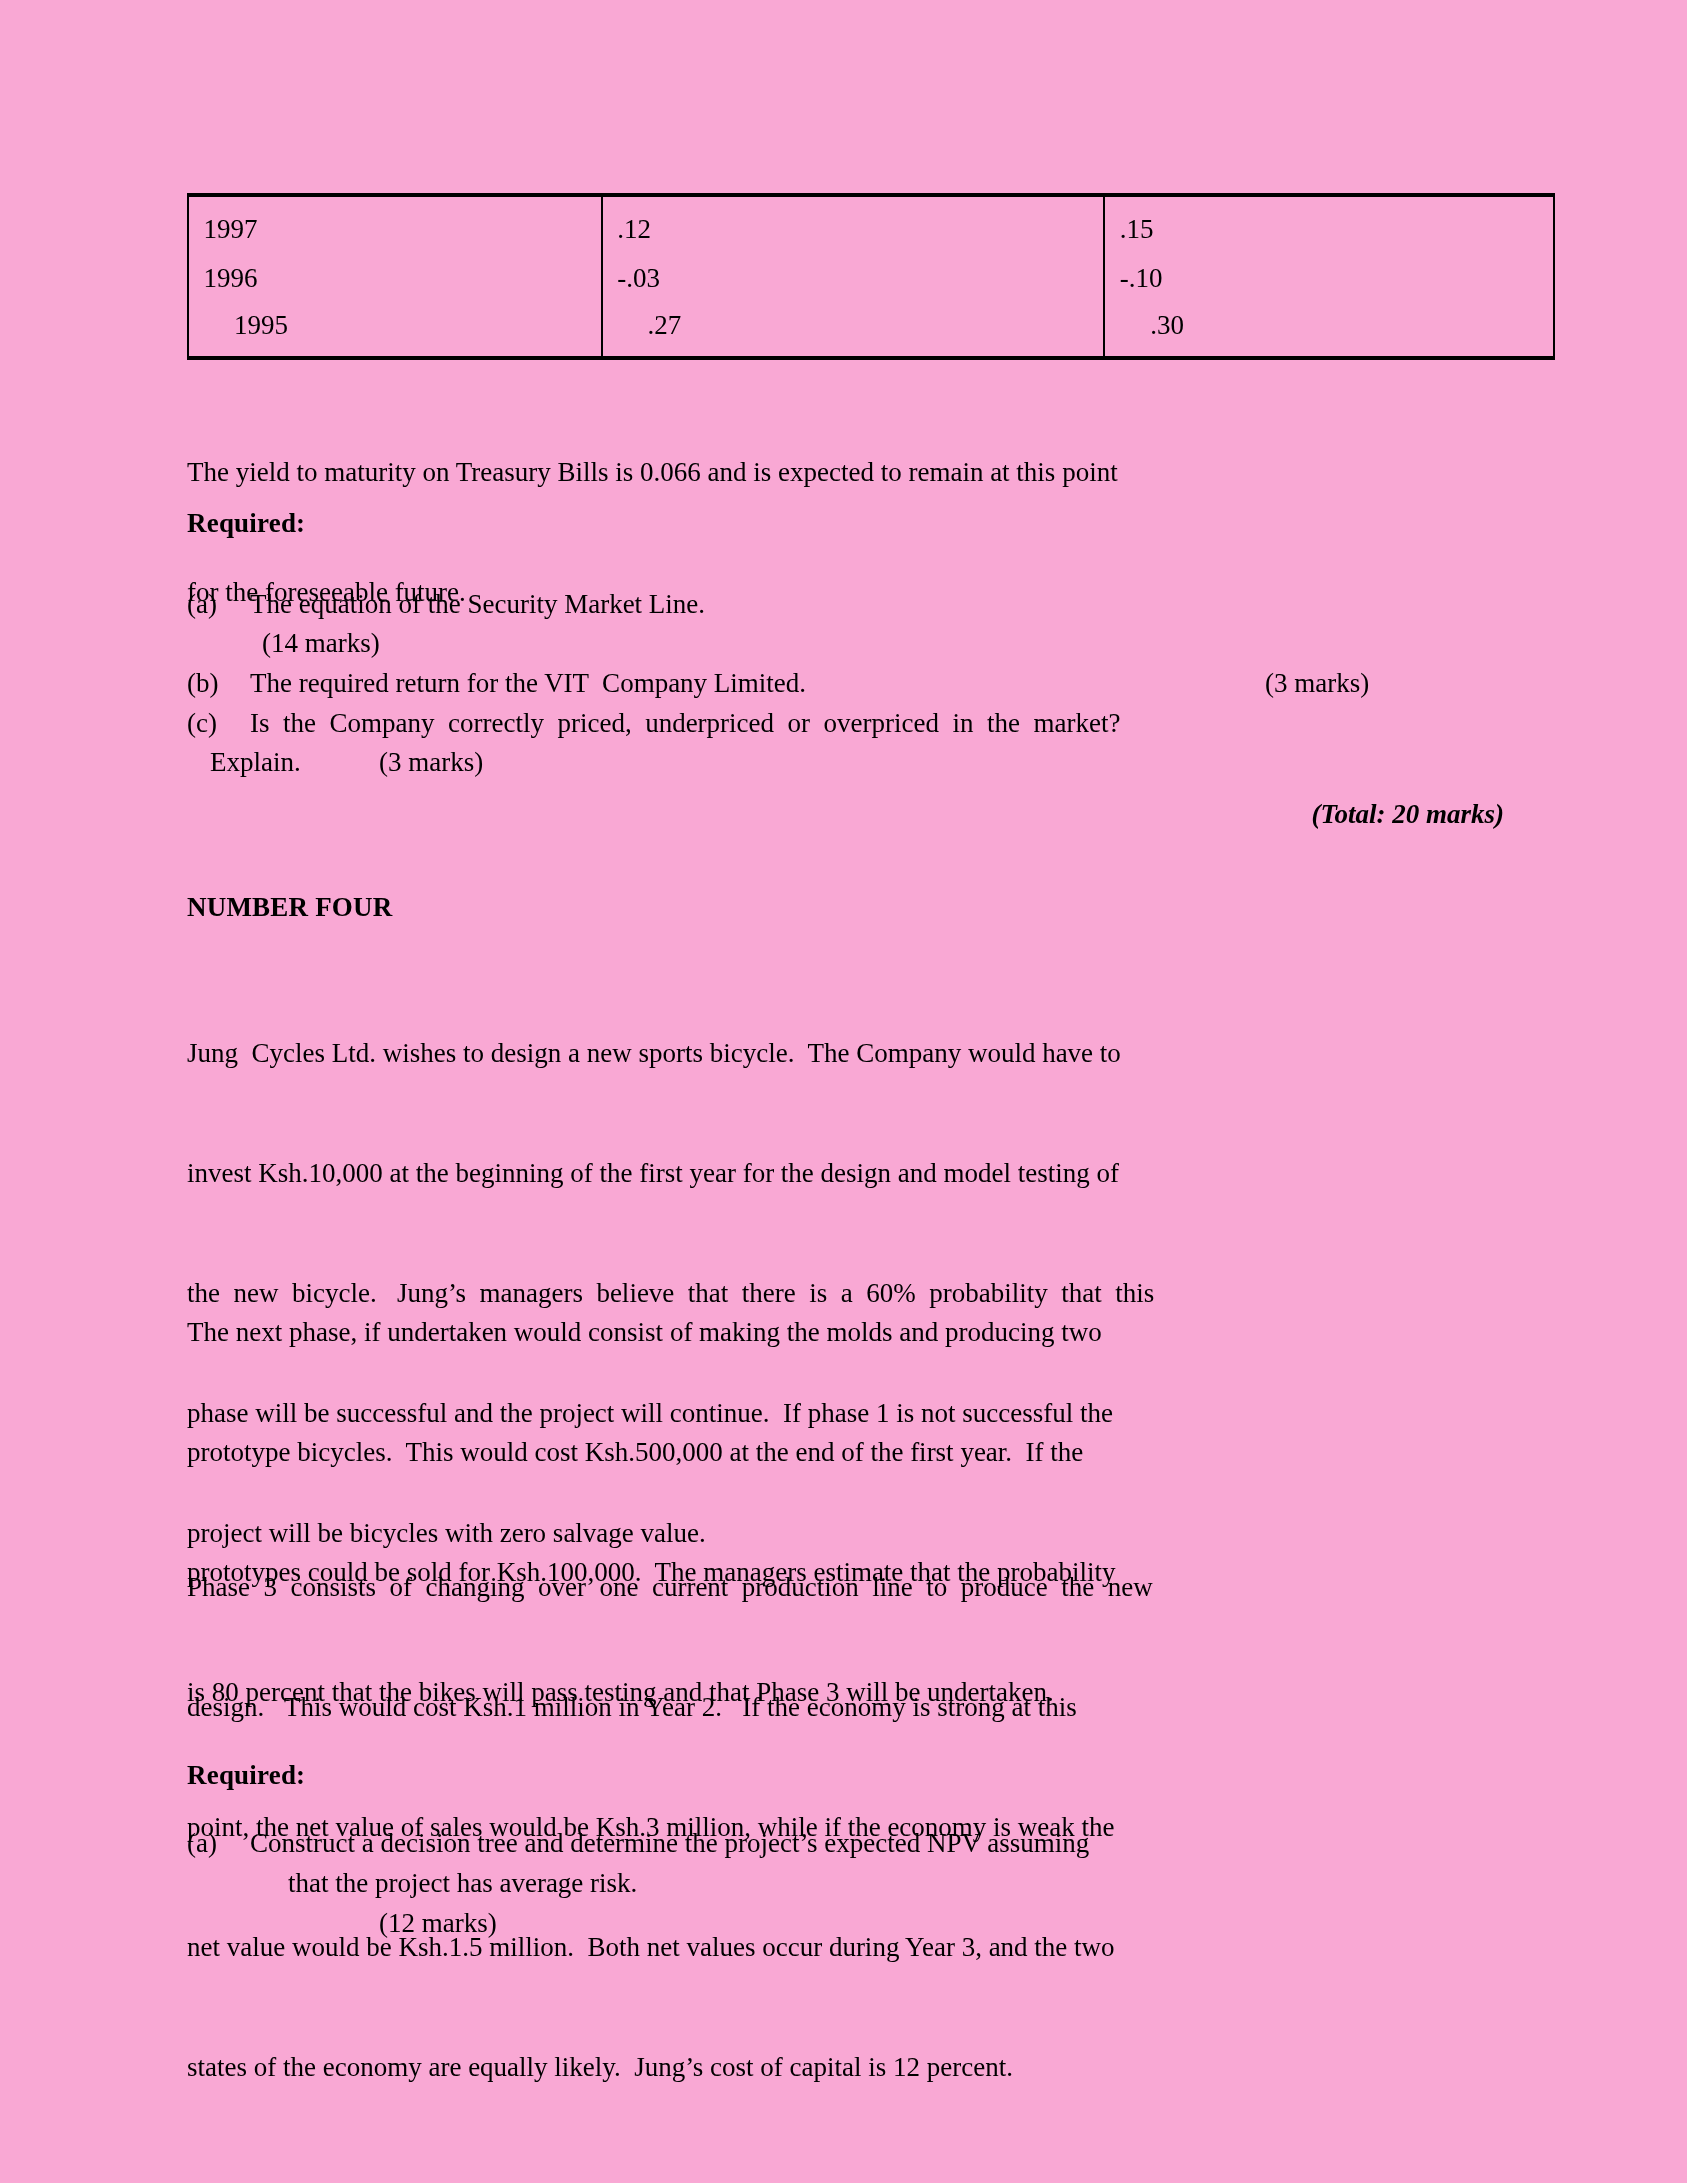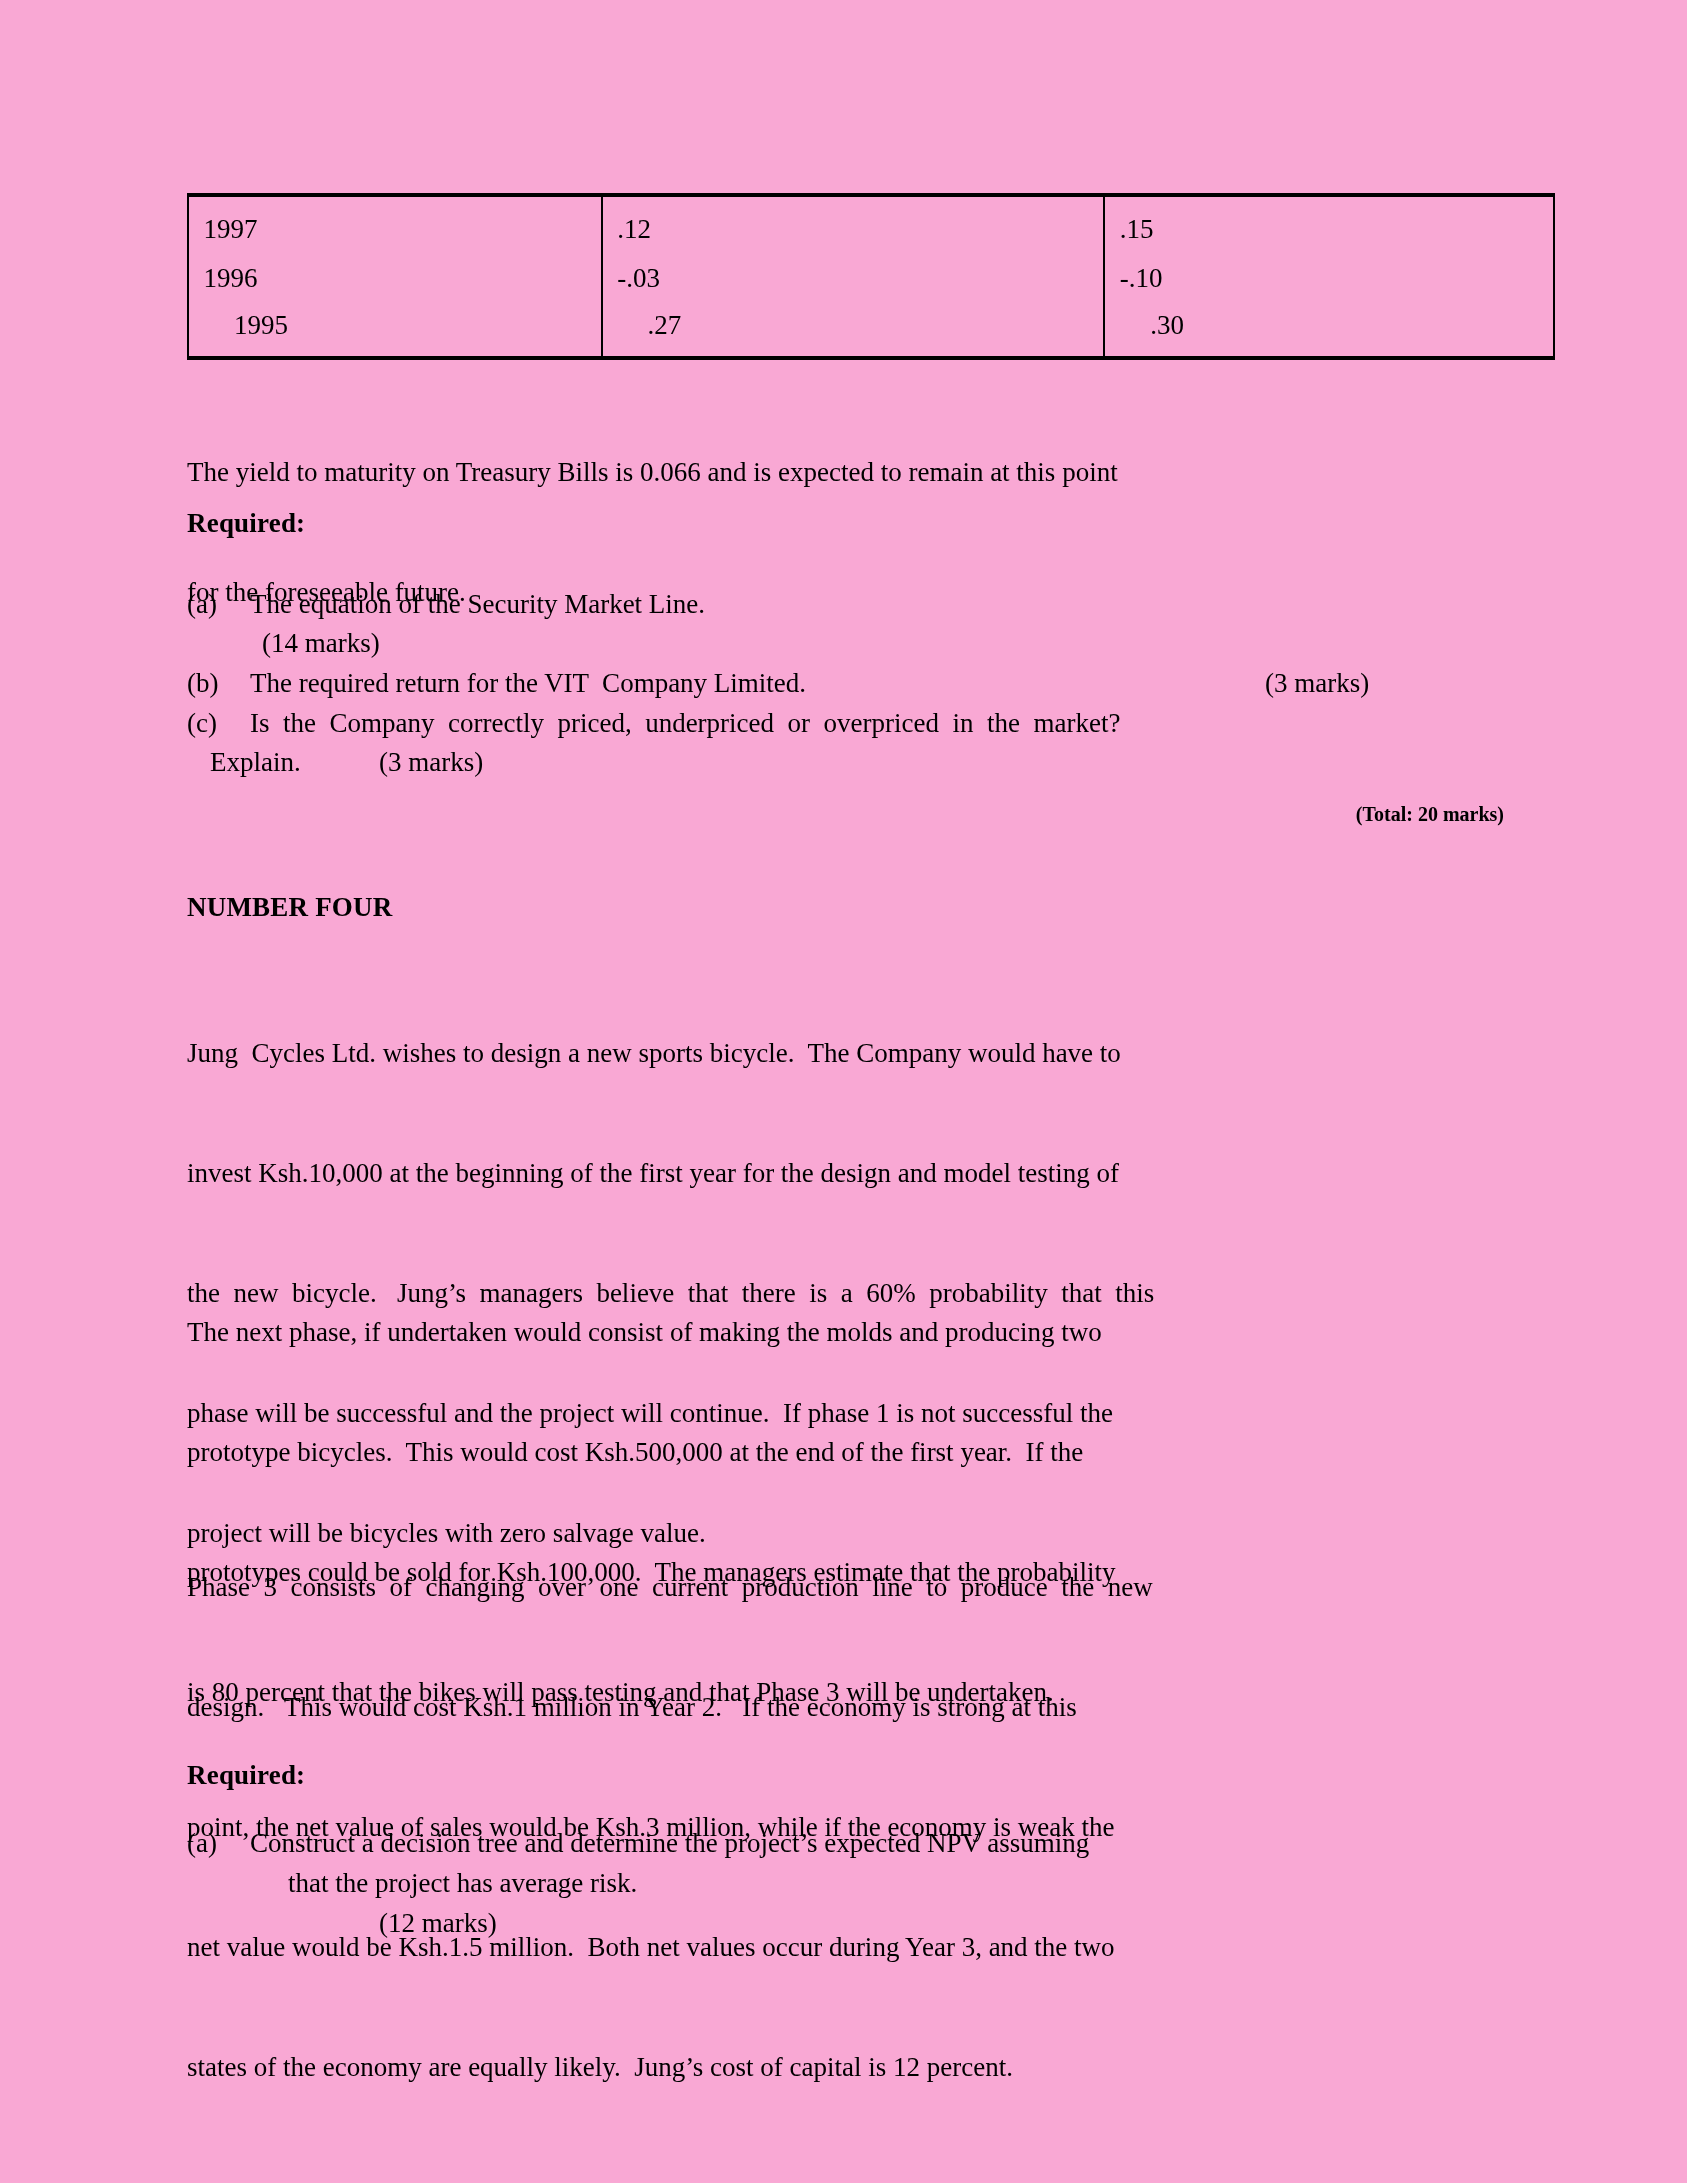--- a/index.html
+++ b/index.html
@@ -65,24 +65,25 @@
     position: absolute;
     font-size: 27px;
     font-weight: bold;
     line-height: 40px;
     letter-spacing: 0.2px;
     margin-top: 8px;
   }
   .right-note {
     position: absolute;
     width: 1317px;
-    font-size: 20px;
+    font-size: 27px;
     font-weight: bold;
     line-height: 40px;
     text-align: right;
+    font-style: italic;
   }
 
   
   .list-row {
     position: absolute;
     width: 1317px;
     font-size: 27px;
     line-height: 40px;
     display: flex;
     align-items: flex-start;

